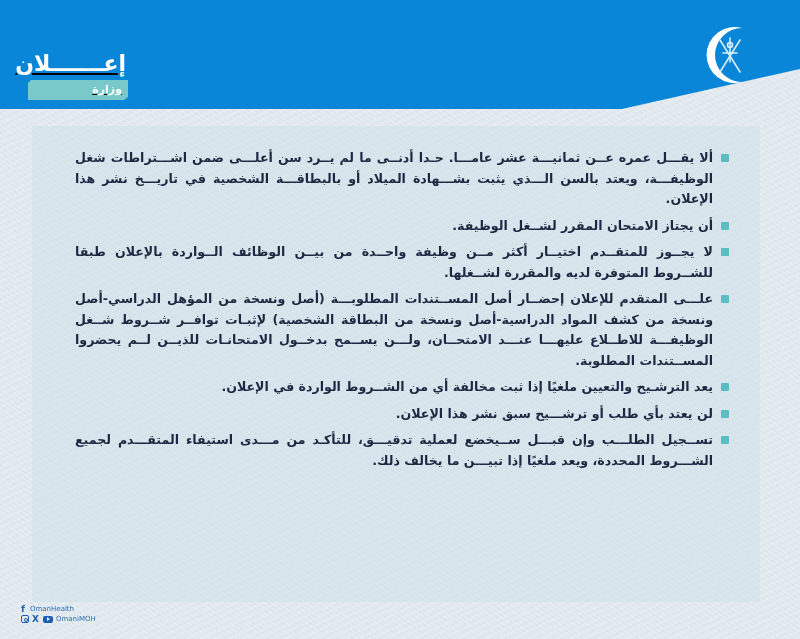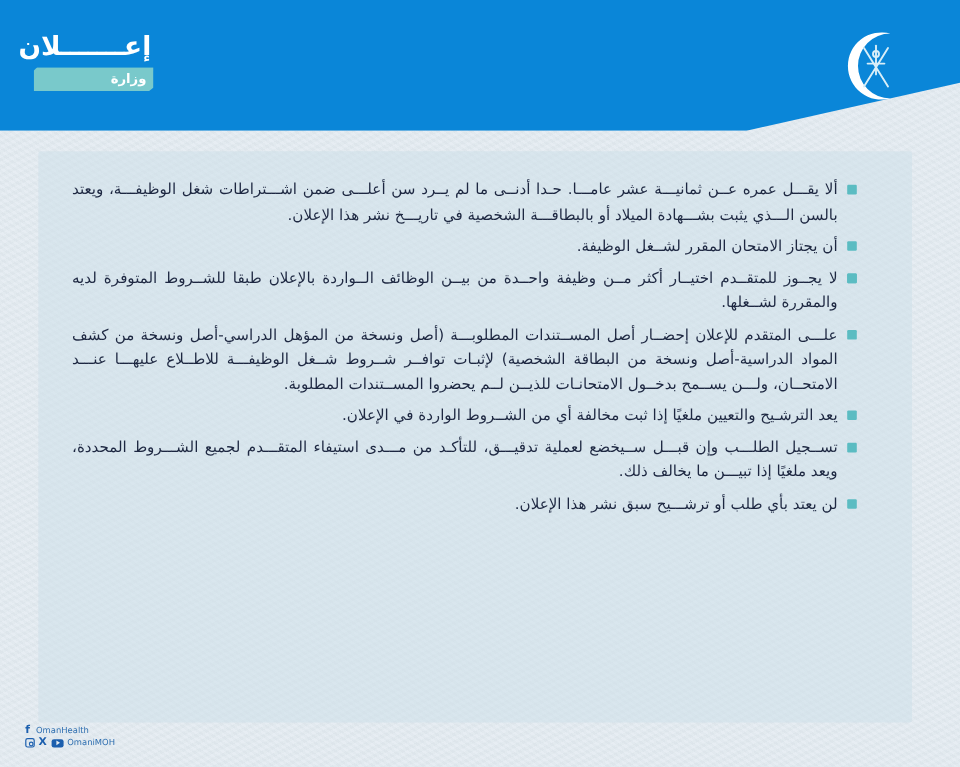--- a/index.html
+++ b/index.html
@@ -10,22 +10,23 @@
         repeating-linear-gradient(35deg, rgba(255,255,255,0.08) 0 2px, rgba(0,0,0,0.012) 2px 4px),
         repeating-linear-gradient(-25deg, rgba(255,255,255,0.06) 0 3px, rgba(0,0,0,0.01) 3px 6px);
       font-family: "DejaVu Sans", sans-serif;
     }
     .header {
       position: absolute; left: 0; top: 0; width: 800px; height: 110px;
       background: #0a86d8;
       clip-path: polygon(0 0, 800px 0, 800px 69px, 622px 109px, 0 109px);
     }
     .title-block {
-      position: absolute; left: 28px; top: 28px; width: 100px;
+      position: absolute; left: 28px; top: 52px; width: 100px;
       text-align: right;
+      text-decoration: underline;
     }
     .title {
       color: #ffffff; font-size: 22px; font-weight: bold; line-height: 24px;
       letter-spacing: 0px; direction: rtl; padding-right: 2px;
     }
     .ministry-pill {
       margin-top: 4px; height: 20px; width: 100px;
       background: #79c9cb;
       clip-path: polygon(3px 0, 100px 0, 100px 17px, 96px 20px, 0 20px, 0 3px);
       color: #ffffff; font-size: 11px; font-weight: bold; line-height: 20px;
@@ -34,22 +35,22 @@
     }
     .logo {
       position: absolute; left: 702px; top: 22px; width: 52px; height: 66px;
     }
     .card {
       position: absolute; left: 32px; top: 126px; width: 728px; height: 476px;
       background: rgba(206, 224, 234, 0.55);
       border-radius: 2px;
     }
     .list {
-      position: absolute; left: 60px; top: 148px; width: 654px;
-      direction: rtl; margin: 0; padding: 0; list-style: none;
+      position: absolute; left: 75px; top: 148px; width: 654px;
+      direction: rtl; margin: 0; padding: 0; list-style: none; font-weight: bold;
     }
     .item {
       position: relative; padding-right: 16px;
       color: #1d2741; font-size: 12.6px; line-height: 20.5px;
       text-align: justify; margin-bottom: 6px;
     }
     .bullet {
       position: absolute; right: 0; top: 6px; width: 8px; height: 8px;
       background: #5bbcc2; border-radius: 1px;
     }
@@ -89,22 +90,22 @@
 
 <div class="card"></div>
 
 <ul class="list">
   <li class="item"><span class="bullet"></span><span>ألا يقـــل عمره عــن ثمانيـــة عشر عامـــا. حـدا أدنــى ما لم يــرد سن أعلـــى ضمن اشـــتراطات شغل الوظيفـــة، ويعتد بالسن الـــذي يثبت بشـــهادة الميلاد أو بالبطاقـــة الشخصية في تاريـــخ نشر هذا الإعلان.</span></li>
   <li class="item"><span class="bullet"></span><span>أن يجتاز الامتحان المقرر لشــغل الوظيفة.</span></li>
   <li class="item"><span class="bullet"></span></li>
   <li class="item"><span class="bullet"></span><span>لا يجــوز للمتقــدم اختيــار أكثر مــن وظيفة واحــدة من بيــن الوظائف الــواردة بالإعلان طبقا للشــروط المتوفرة لديه والمقررة لشــغلها.</span></li>
   <li class="item"><span class="bullet"></span><span>علـــى المتقدم للإعلان إحضــار أصل المســتندات المطلوبـــة (أصل ونسخة من المؤهل الدراسي-أصل ونسخة من كشف المواد الدراسية-أصل ونسخة من البطاقة الشخصية) لإثبـات توافــر شــروط شــغل الوظيفـــة للاطــلاع عليهـــا عنـــد الامتحــان، ولـــن يســمح بدخــول الامتحانـات للذيــن لــم يحضروا المســتندات المطلوبة.</span></li>
   <li class="item"><span class="bullet"></span><span>يعد الترشـيح والتعيين ملغيًا إذا ثبت مخالفة أي من الشــروط الواردة في الإعلان.</span></li>
+  <li class="item"><span class="bullet"></span><span>لن يعتد بأي طلب أو ترشـــيح سبق نشر هذا الإعلان.</span></li>
   <li class="item"><span class="bullet"></span><span>تســجيل الطلـــب وإن قبـــل ســيخضع لعملية تدقيـــق، للتأكـد من مـــدى استيفاء المتقـــدم لجميع الشـــروط المحددة، ويعد ملغيًا إذا تبيـــن ما يخالف ذلك.</span></li>
-  <li class="item"><span class="bullet"></span><span>لن يعتد بأي طلب أو ترشـــيح سبق نشر هذا الإعلان.</span></li>
 </ul>
 
 <div class="footer">
   <div class="footer-row">
     <span class="ficon fb">f</span>
     <span>OmanHealth</span>
   </div>
   <div class="footer-row">
     <span class="ficon ig"></span>
     <span class="ficon xicon">X</span>

